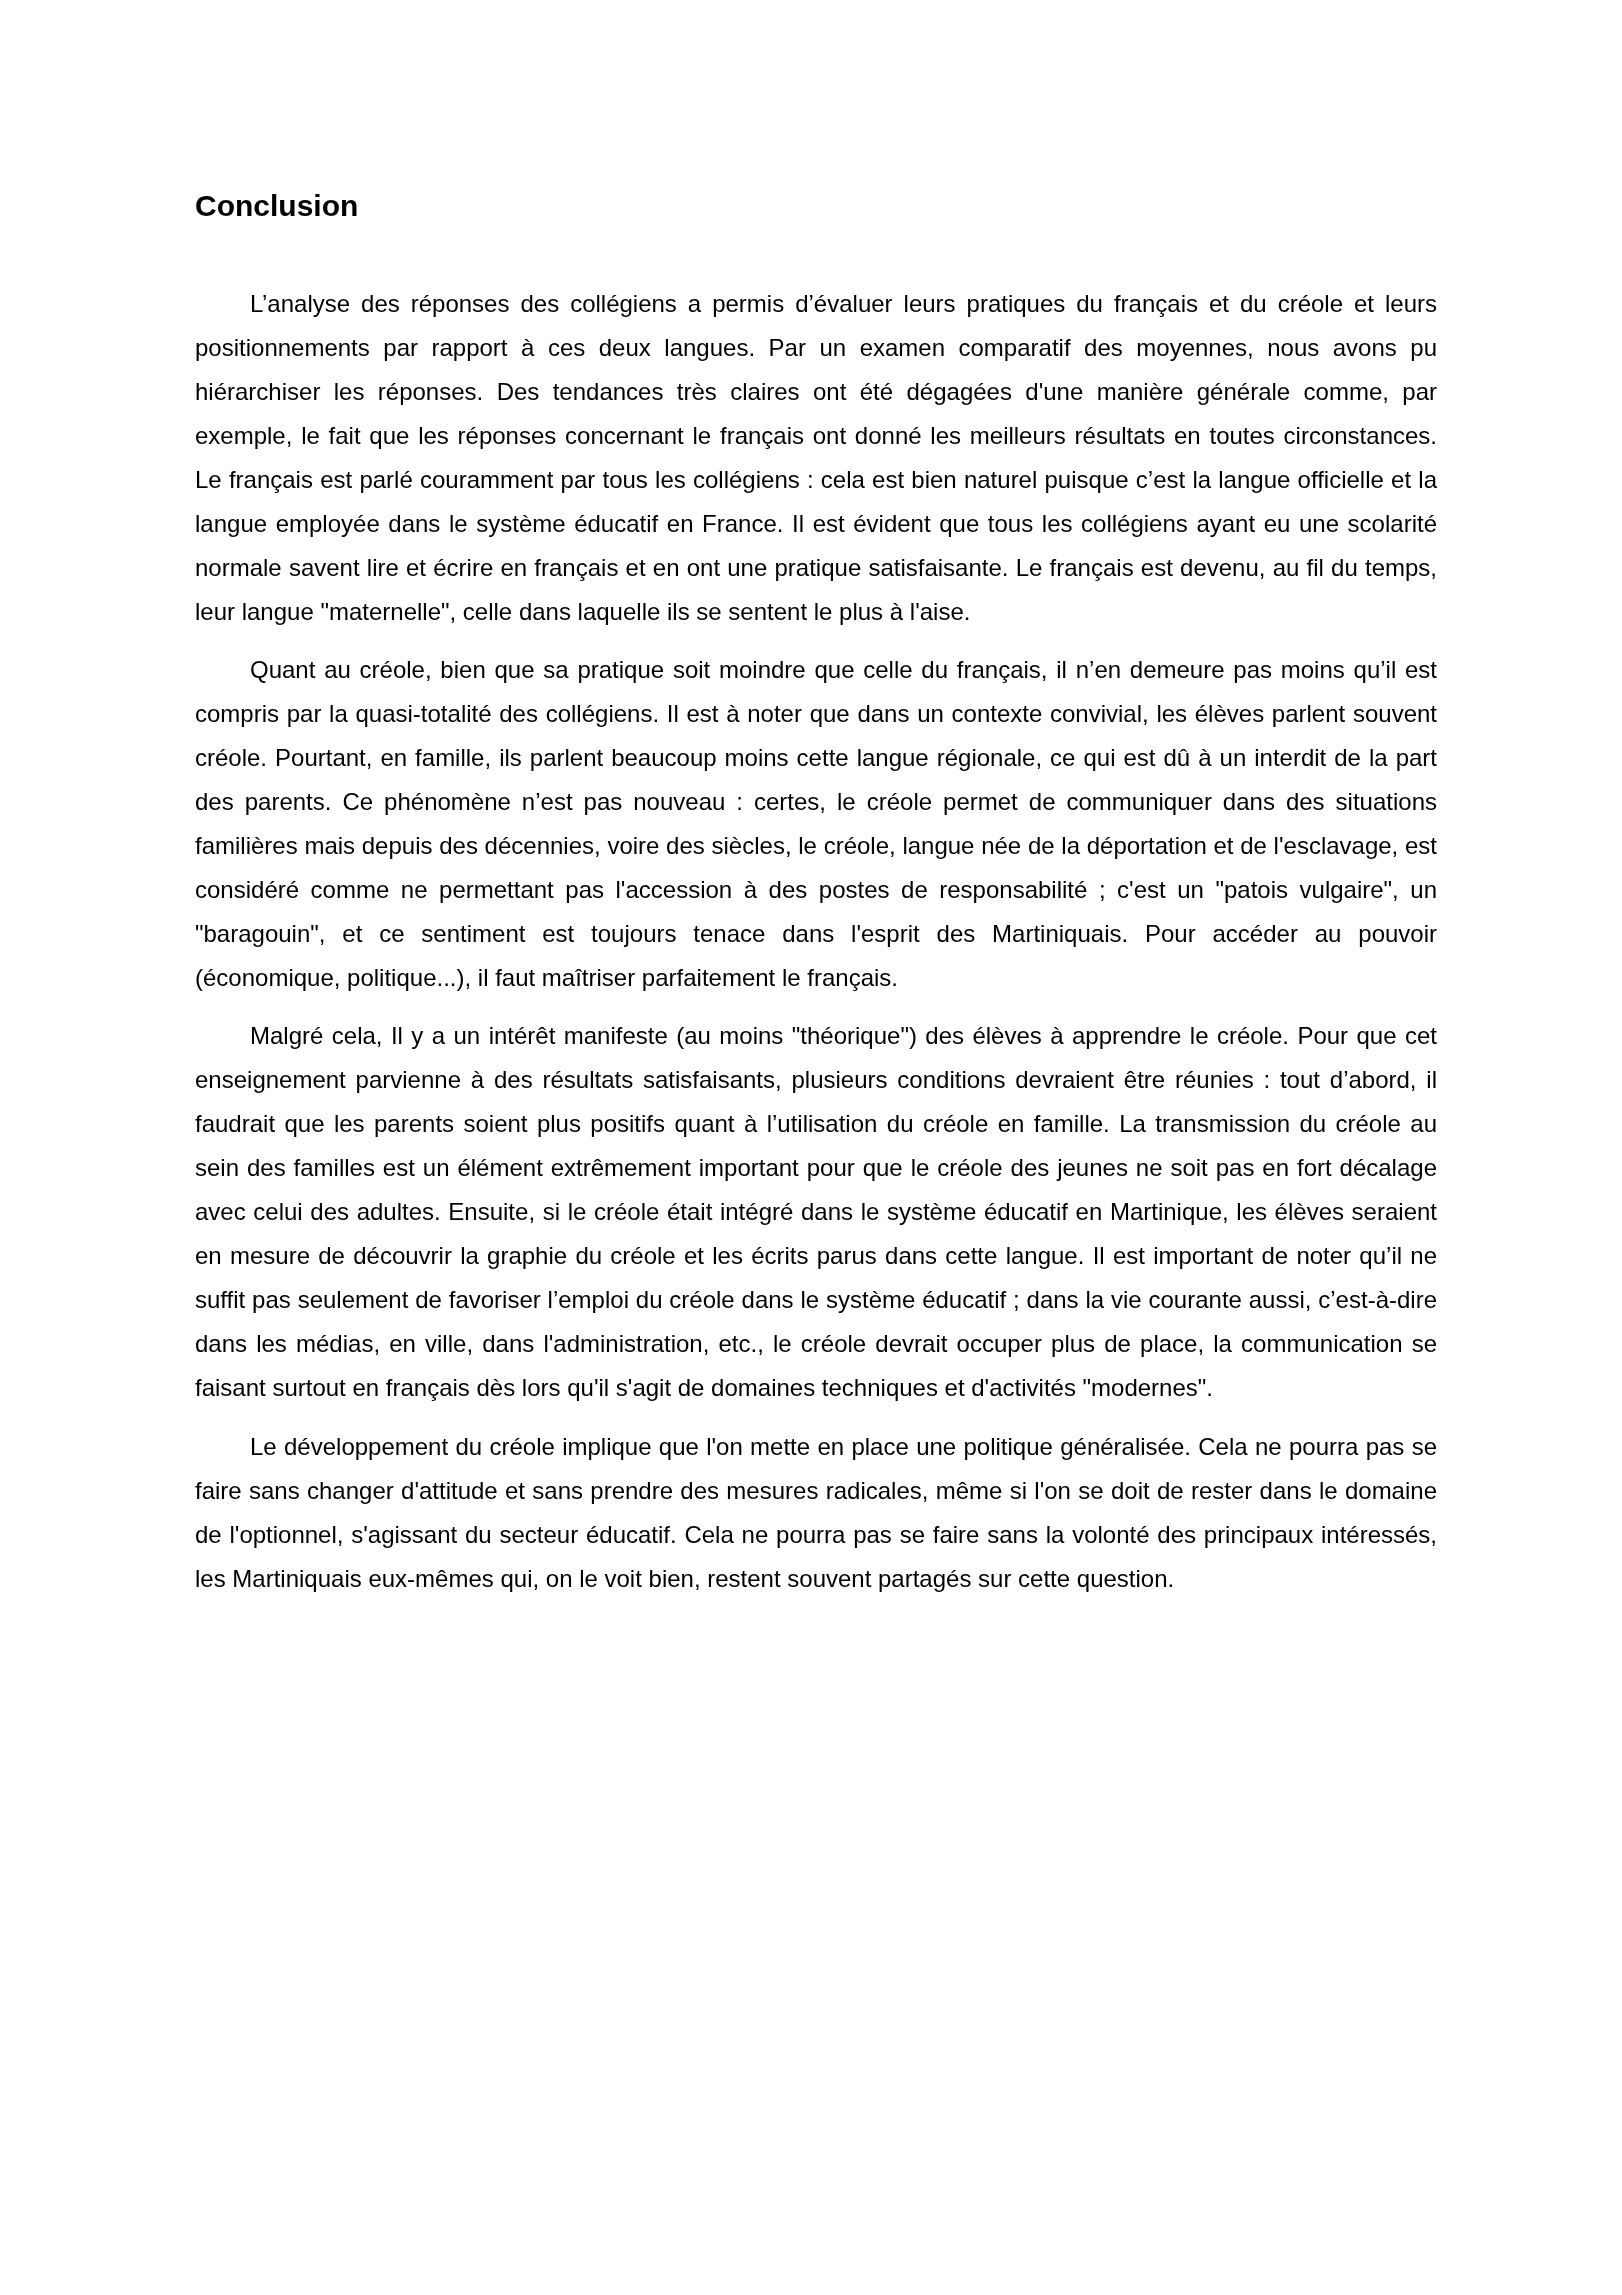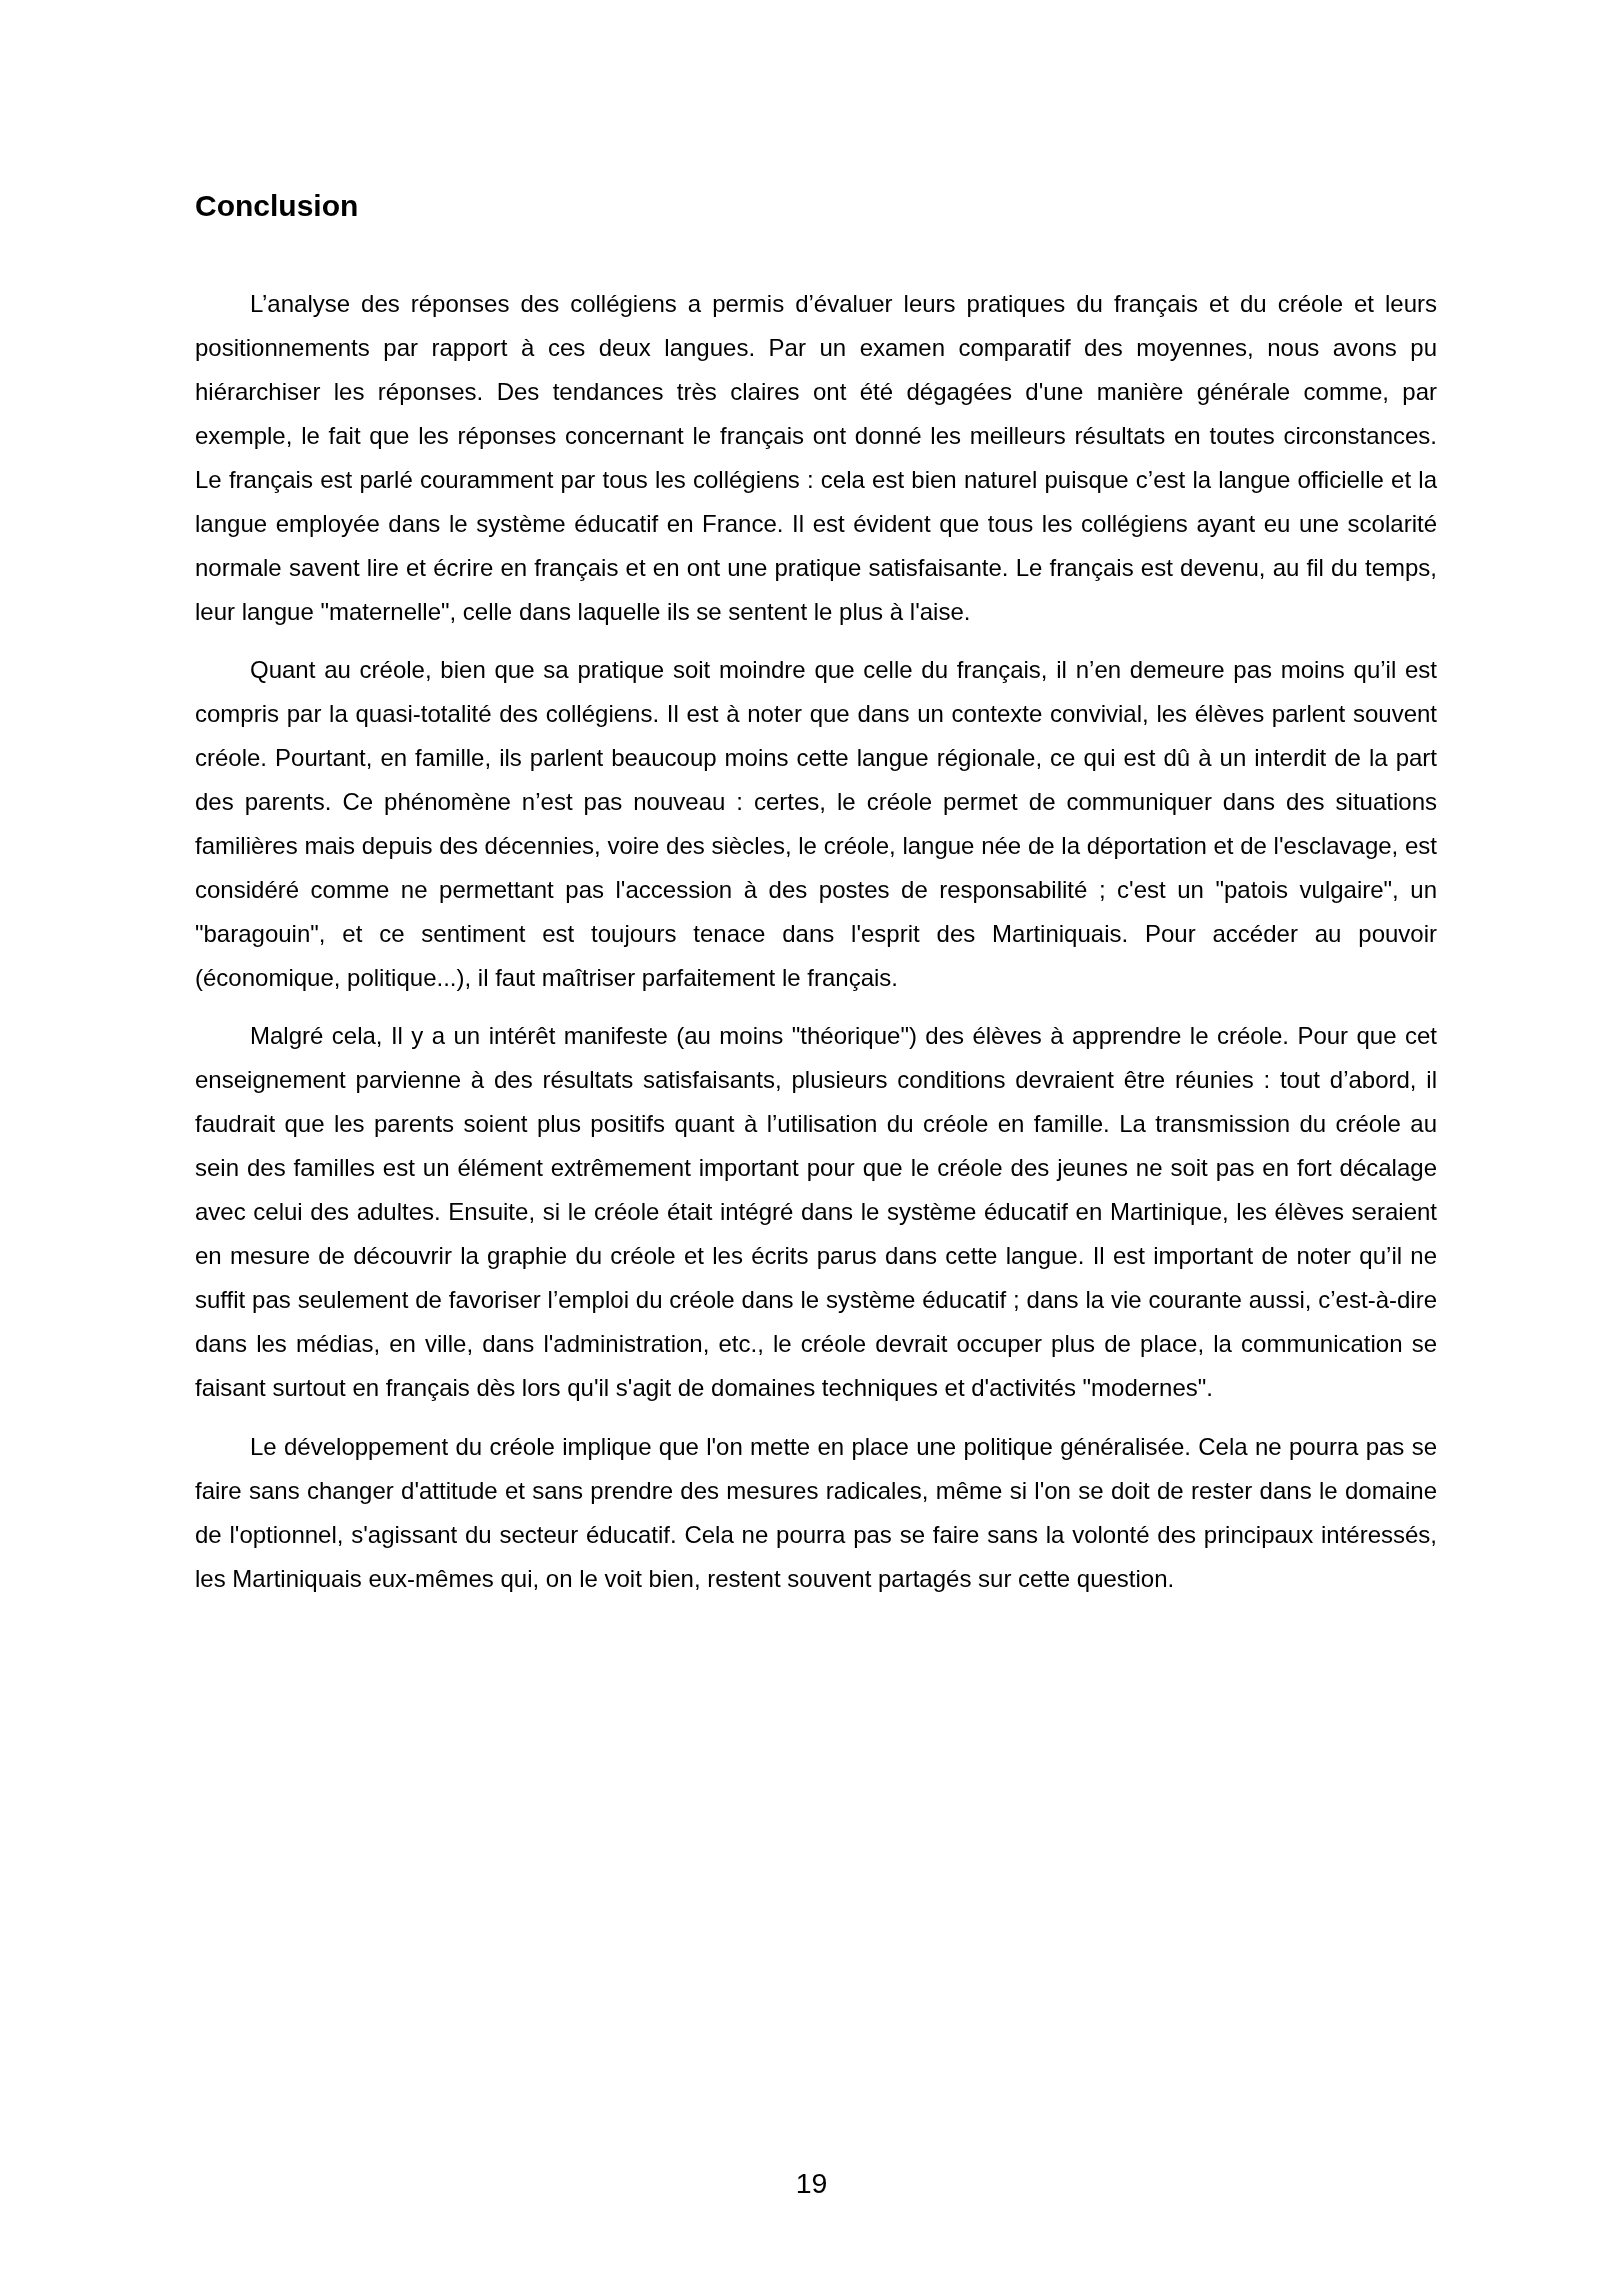--- a/index.html
+++ b/index.html
@@ -61,15 +61,14 @@
 <div class="page">
   <h2 class="title">Conclusion</h2>
 
   <div class="body-text">
     <p class="para">L’analyse des réponses des collégiens a permis d’évaluer leurs pratiques du français et du créole et leurs positionnements par rapport à ces deux langues. Par un examen comparatif des moyennes, nous avons pu hiérarchiser les réponses. Des tendances très claires ont été dégagées d'une manière générale comme, par exemple, le fait que les réponses concernant le français ont donné les meilleurs résultats en toutes circonstances. Le français est parlé couramment par tous les collégiens : cela est bien naturel puisque c’est la langue officielle et la langue employée dans le système éducatif en France. Il est évident que tous les collégiens ayant eu une scolarité normale savent lire et écrire en français et en ont une pratique satisfaisante. Le français est devenu, au fil du temps, leur langue "maternelle", celle dans laquelle ils se sentent le plus à l'aise.</p>
     <p class="para">Quant au créole, bien que sa pratique soit moindre que celle du français, il n’en demeure pas moins qu’il est compris par la quasi-totalité des collégiens. Il est à noter que dans un contexte convivial, les élèves parlent souvent créole. Pourtant, en famille, ils parlent beaucoup moins cette langue régionale, ce qui est dû à un interdit de la part des parents. Ce phénomène n’est pas nouveau : certes, le créole permet de communiquer dans des situations familières mais depuis des décennies, voire des siècles, le créole, langue née de la déportation et de l'esclavage, est considéré comme ne permettant pas l'accession à des postes de responsabilité ; c'est un "patois vulgaire", un "baragouin", et ce sentiment est toujours tenace dans l'esprit des Martiniquais. Pour accéder au pouvoir (économique, politique...), il faut maîtriser parfaitement le français.</p>
     <p class="para">Malgré cela, Il y a un intérêt manifeste (au moins "théorique") des élèves à apprendre le créole. Pour que cet enseignement parvienne à des résultats satisfaisants, plusieurs conditions devraient être réunies : tout d’abord, il faudrait que les parents soient plus positifs quant à l’utilisation du créole en famille. La transmission du créole au sein des familles est un élément extrêmement important pour que le créole des jeunes ne soit pas en fort décalage avec celui des adultes. Ensuite, si le créole était intégré dans le système éducatif en Martinique, les élèves seraient en mesure de découvrir la graphie du créole et les écrits parus dans cette langue. Il est important de noter qu’il ne suffit pas seulement de favoriser l’emploi du créole dans le système éducatif ; dans la vie courante aussi, c’est-à-dire dans les médias, en ville, dans l'administration, etc., le créole devrait occuper plus de place, la communication se faisant surtout en français dès lors qu'il s'agit de domaines techniques et d'activités "modernes".</p>
     <p class="para">Le développement du créole implique que l'on mette en place une politique généralisée. Cela ne pourra pas se faire sans changer d'attitude et sans prendre des mesures radicales, même si l'on se doit de rester dans le domaine de l'optionnel, s'agissant du secteur éducatif. Cela ne pourra pas se faire sans la volonté des principaux intéressés, les Martiniquais eux-mêmes qui, on le voit bien, restent souvent partagés sur cette question.</p>
   </div>
 
-  <div class="page-number">19</div>
 </div>
 
 
 </body></html>

